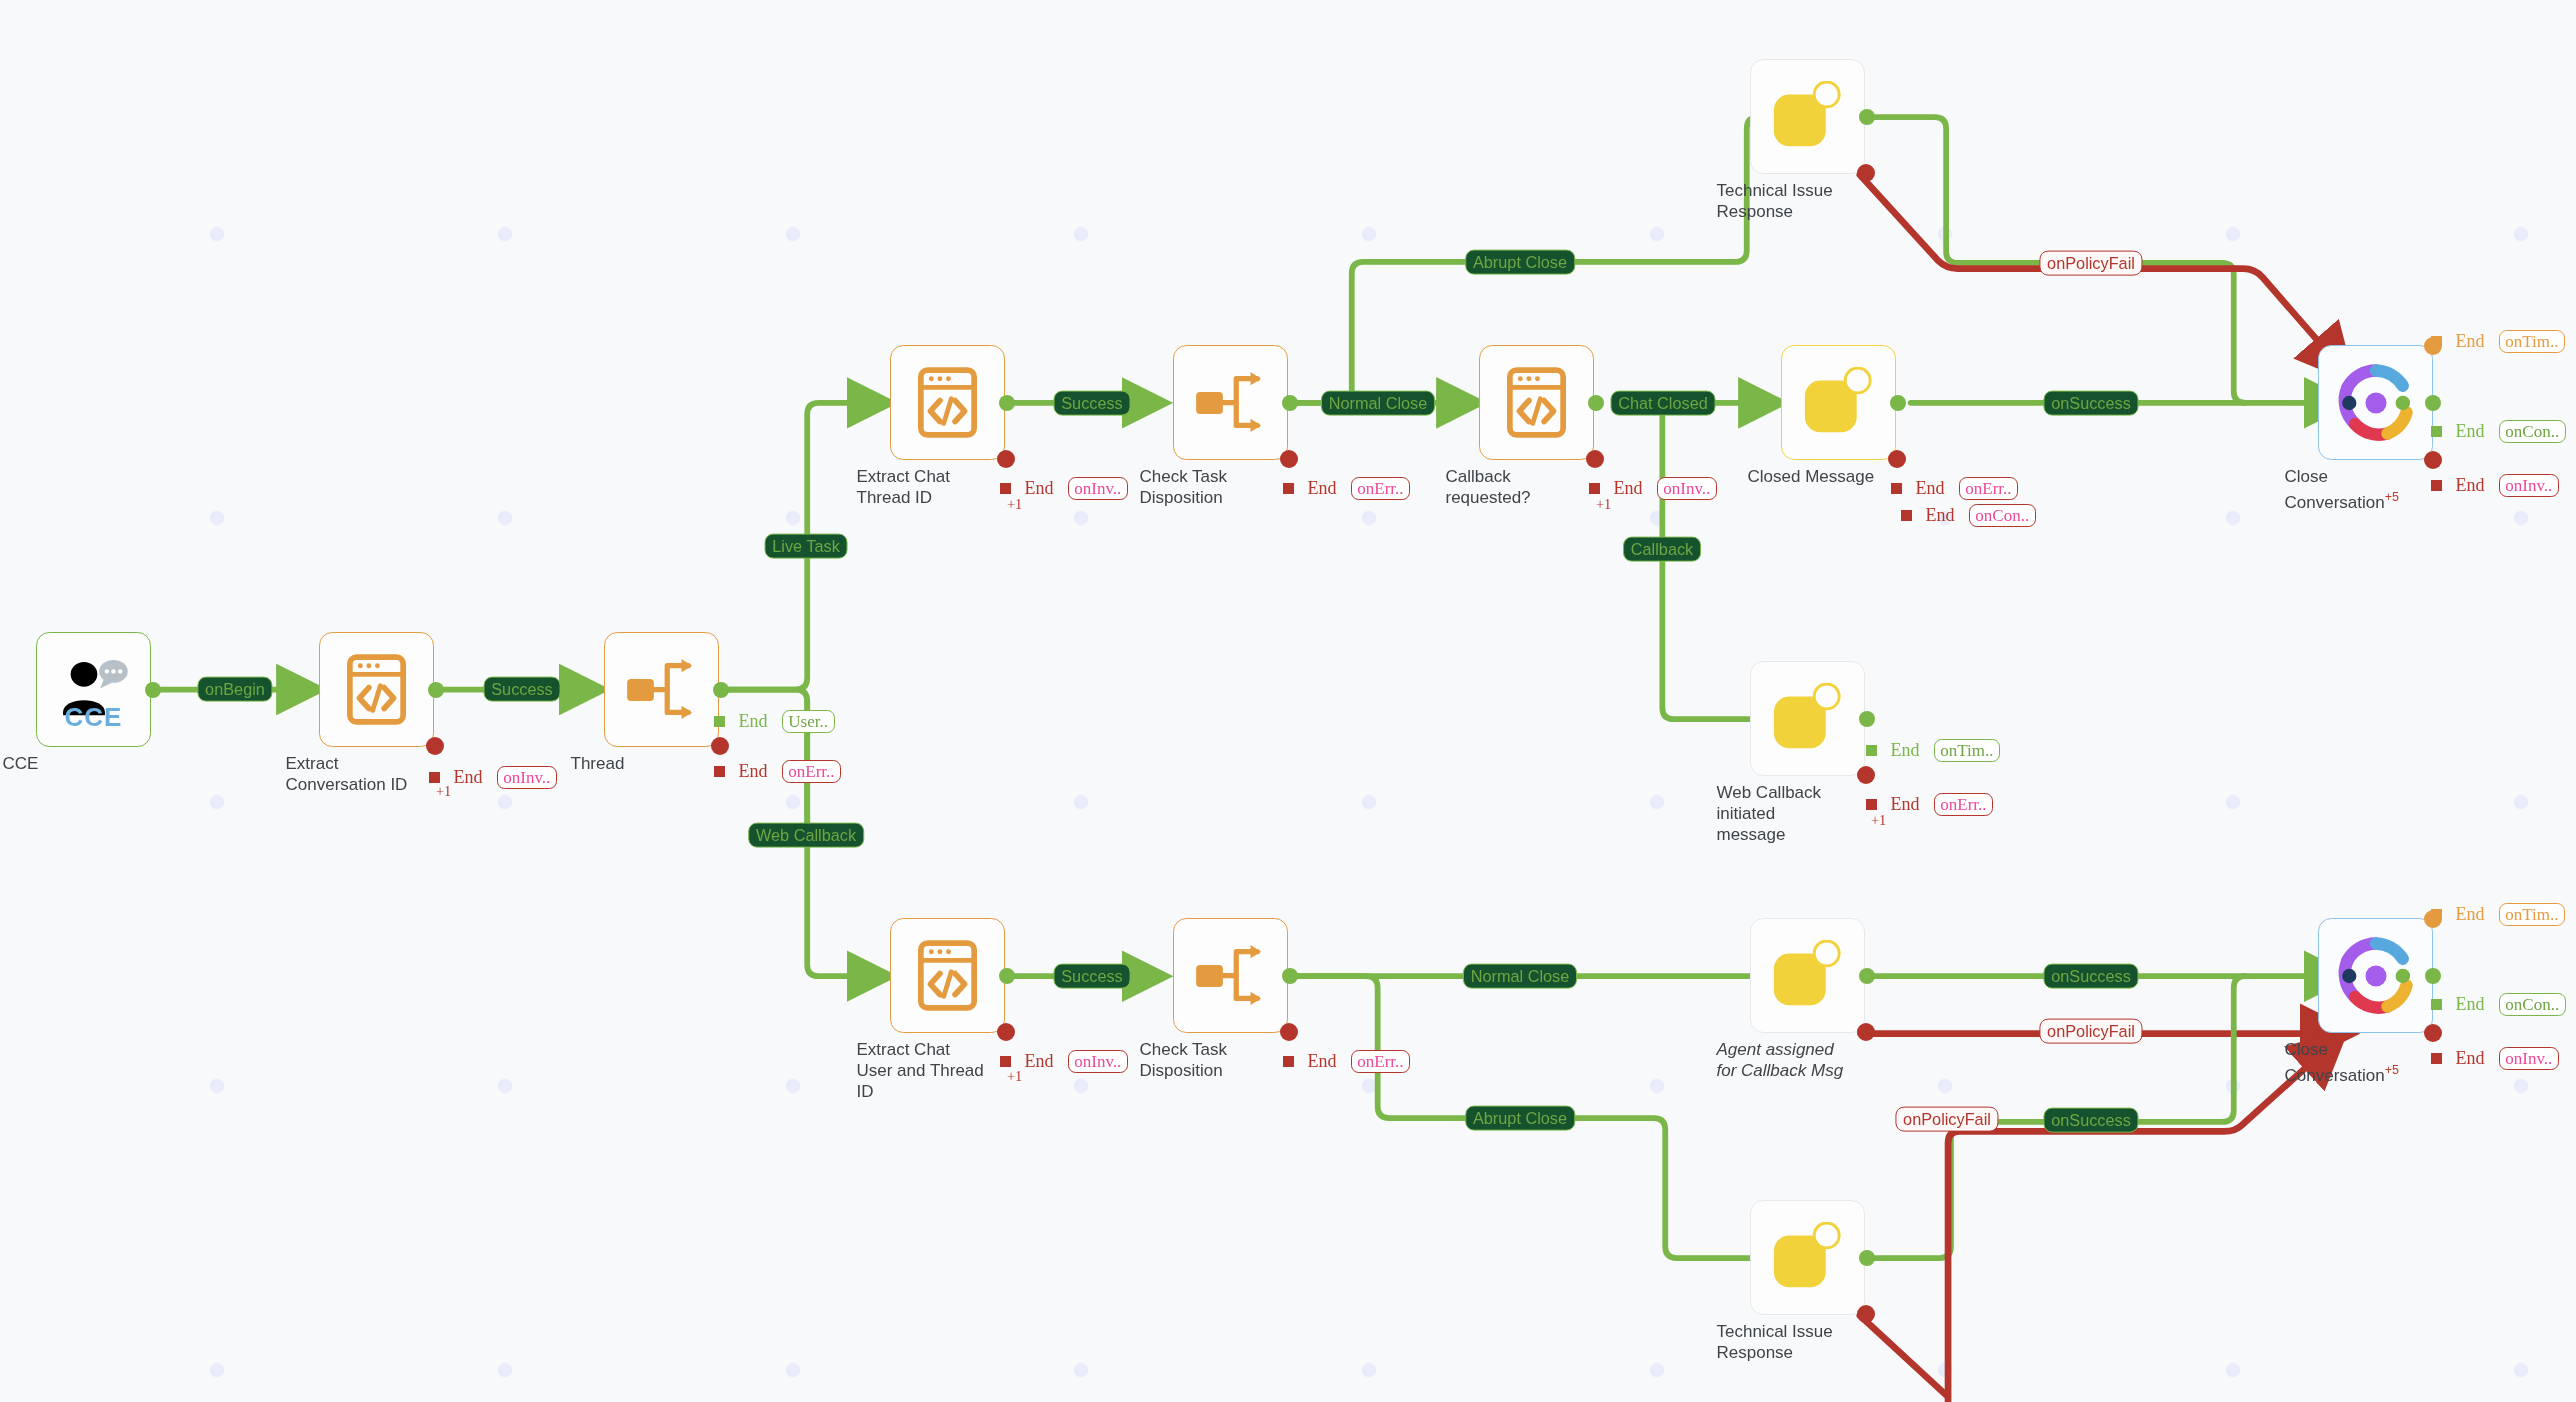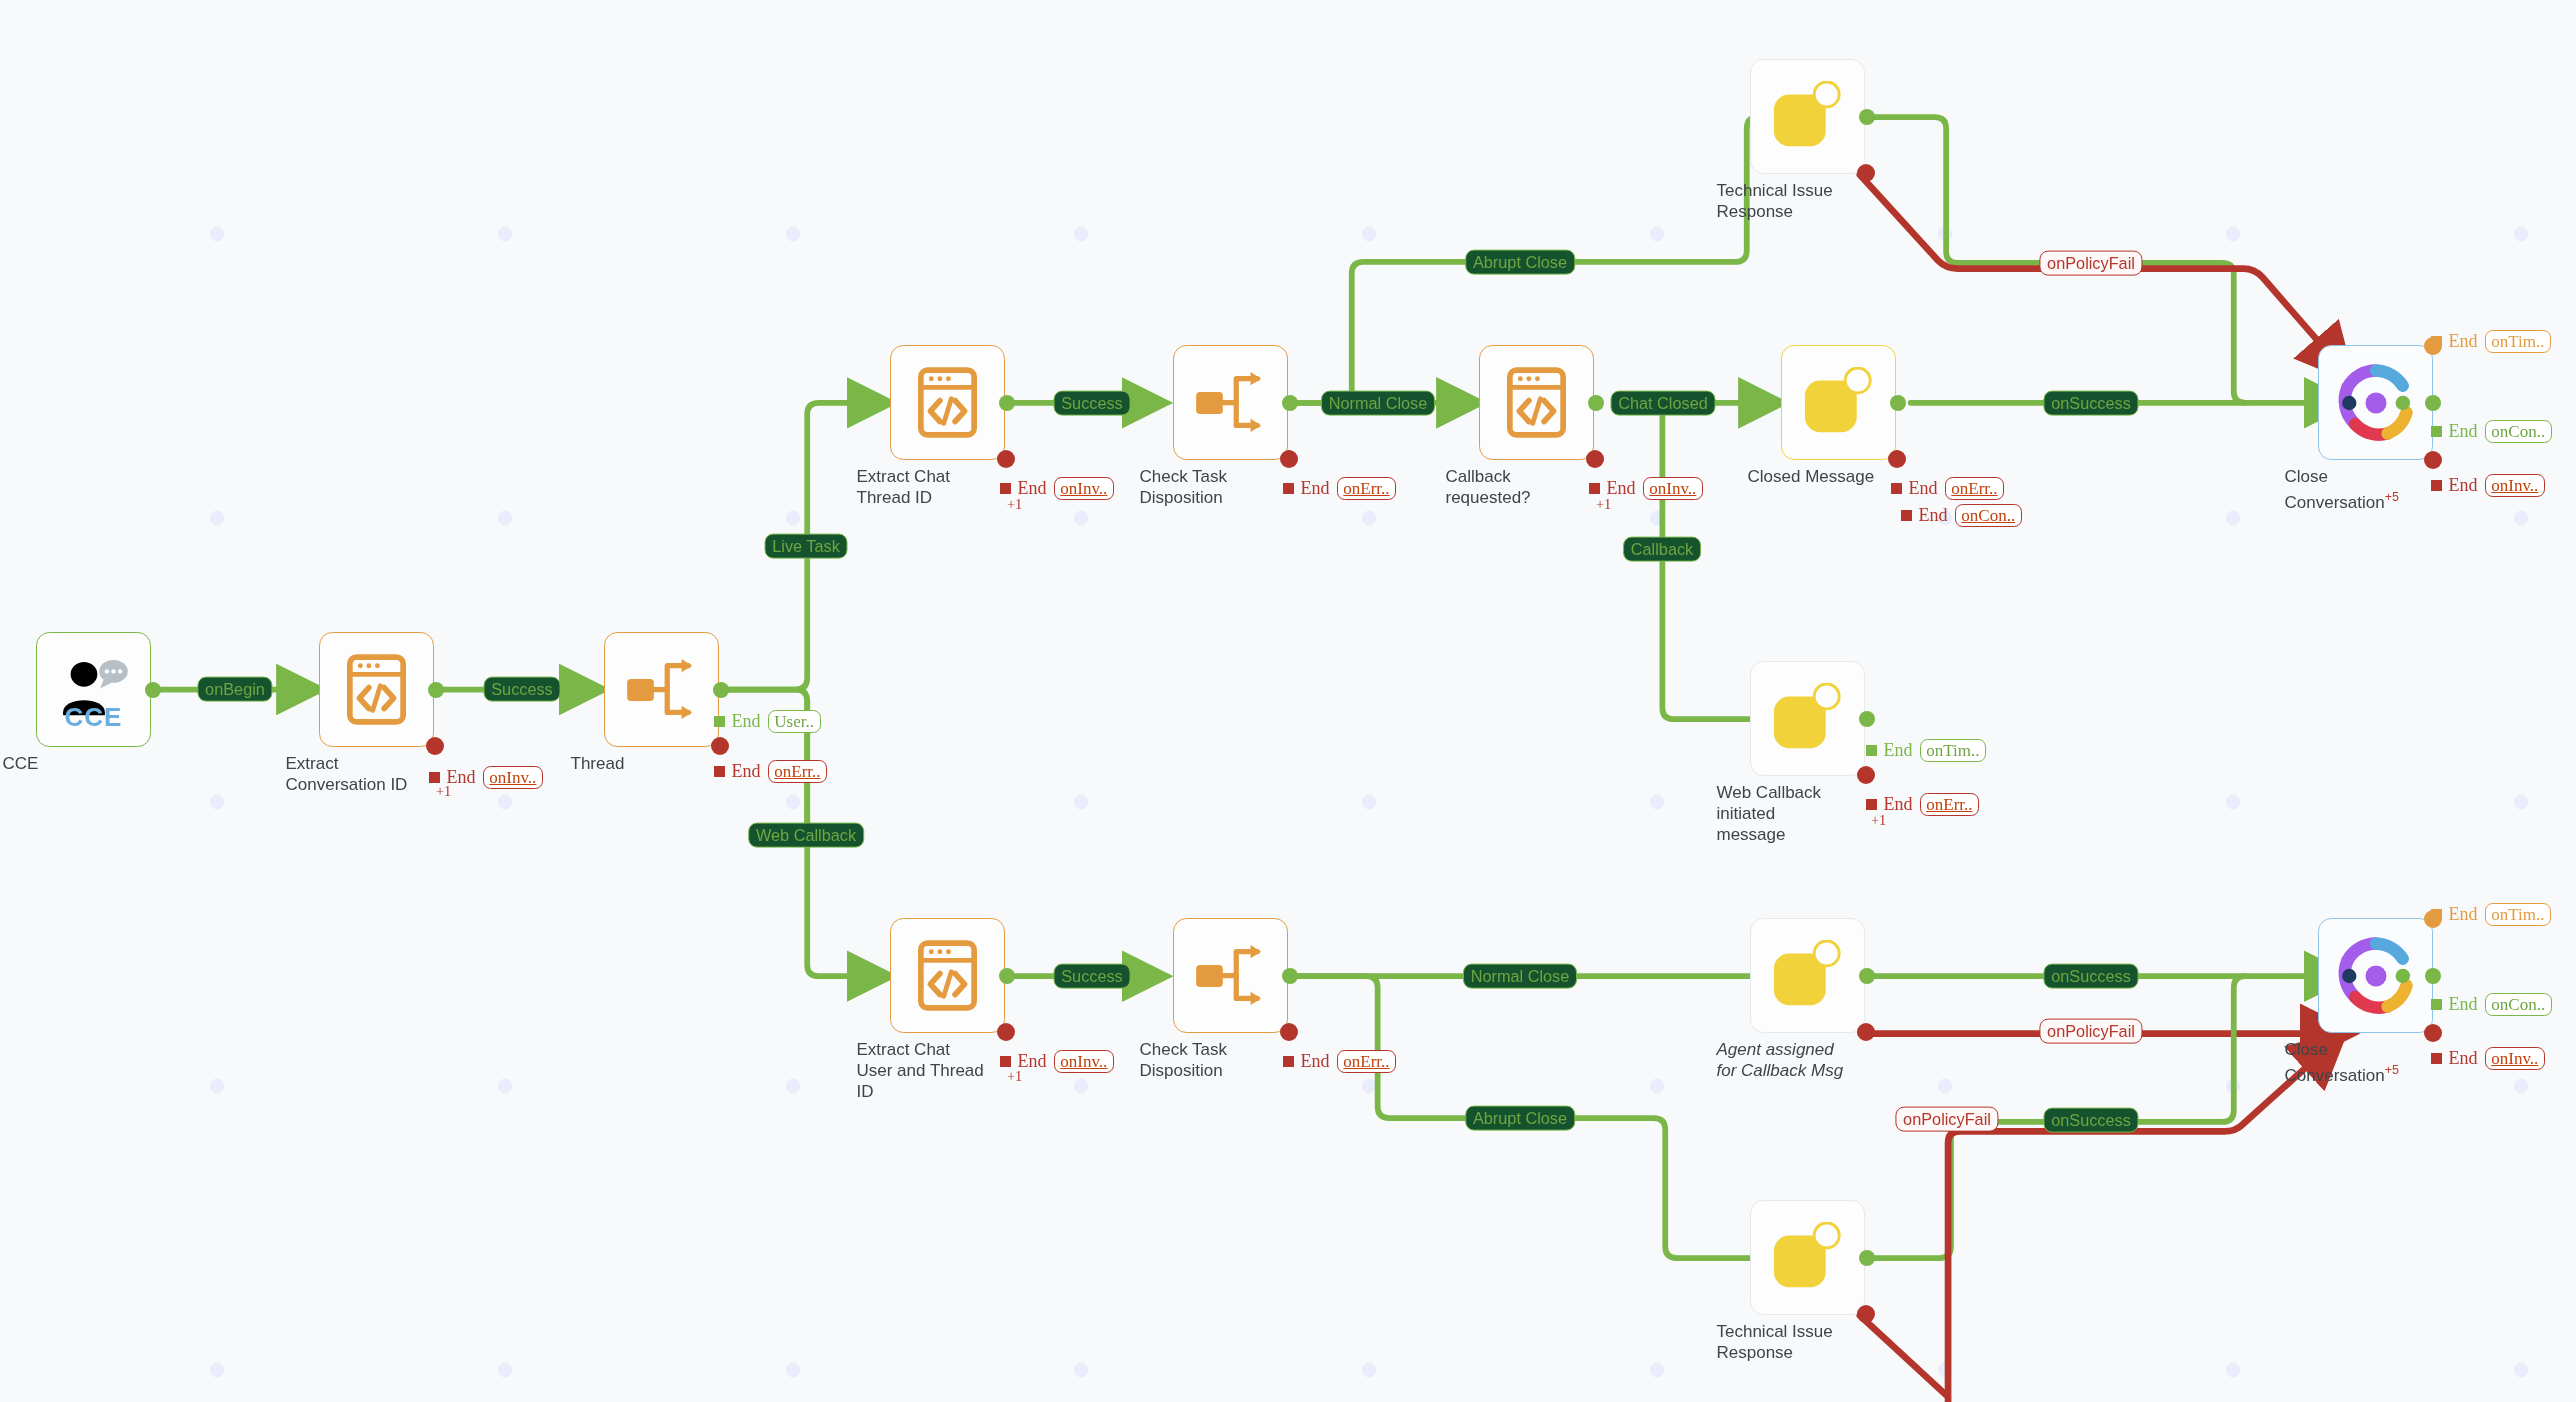--- a/index.html
+++ b/index.html
@@ -45,33 +45,33 @@
   
   .pill{
     position:absolute;transform:translate(-50%,-50%);
     border-radius:8.6px;background:#14532d;padding:1.9px 6.7px;
     font-size:16.3px;white-space:nowrap;line-height:19px;
   }
   .pill.g{border:1.4px solid #7ab648;color:#6fa543;}
   .pill.r{border:1.4px solid #b4352b;color:#b4352b;background:#fdf8f7;}
 
   
-  .endstub{position:absolute;display:flex;align-items:center;gap:7px;white-space:nowrap;}
+  .endstub{position:absolute;display:flex;align-items:center;gap:14px;white-space:nowrap;}
   .endsq{width:10.5px;height:10.5px;display:inline-block;flex:none;}
   .endtxt{font-family:"Liberation Serif", serif;font-size:18px;}
   .endpill{
     border-radius:7.7px;padding:0px 5.8px;font-family:"Liberation Serif", serif;
     font-size:17px;line-height:21px;background:#fff;
   }
   .endstub.g .endsq{background:#7ab648;}
   .endstub.g .endtxt{color:#7ab648;}
   .endstub.g .endpill{border:1.4px solid #7ab648;color:#6fa543;}
   .endstub.r .endsq{background:#b4352b;}
   .endstub.r .endtxt{color:#b4352b;}
-  .endstub.r .endpill{border:1.4px solid #b4352b;color:#c2410c;text-decoration:underline;}
+  .endstub.r .endpill{border:1.4px solid #b4352b;color:#ec4899;}
   .endstub.o .endsq{background:#e49b3f;}
   .endstub.o .endtxt{color:#e49b3f;}
   .endstub.o .endpill{border:1.4px solid #e49b3f;color:#e49b3f;}
   .plusone{position:absolute;font-size:14.4px;color:#b4352b;font-family:"Liberation Serif",serif;}
 
   
   .ico{display:block;}
   .cce-txt{
     position:absolute;left:0;right:0;bottom:13.4px;text-align:center;
     font-size:26px;font-weight:bold;color:#6aaede;letter-spacing:1px;

